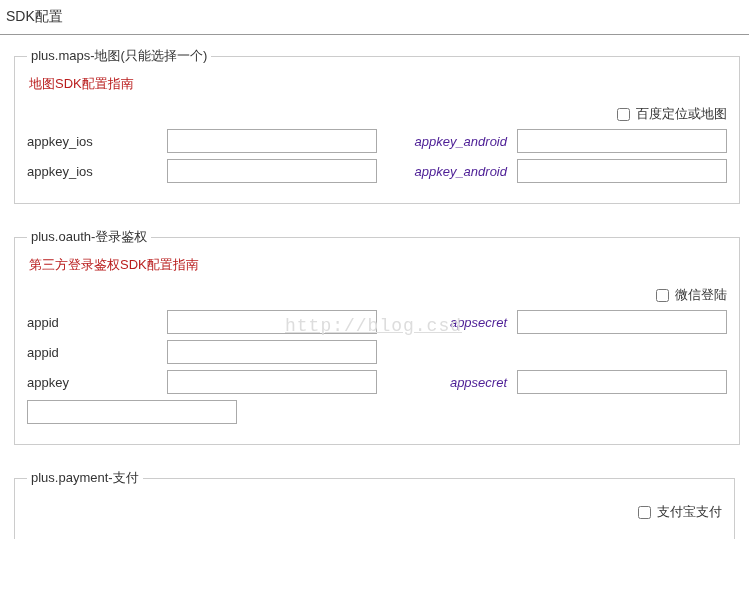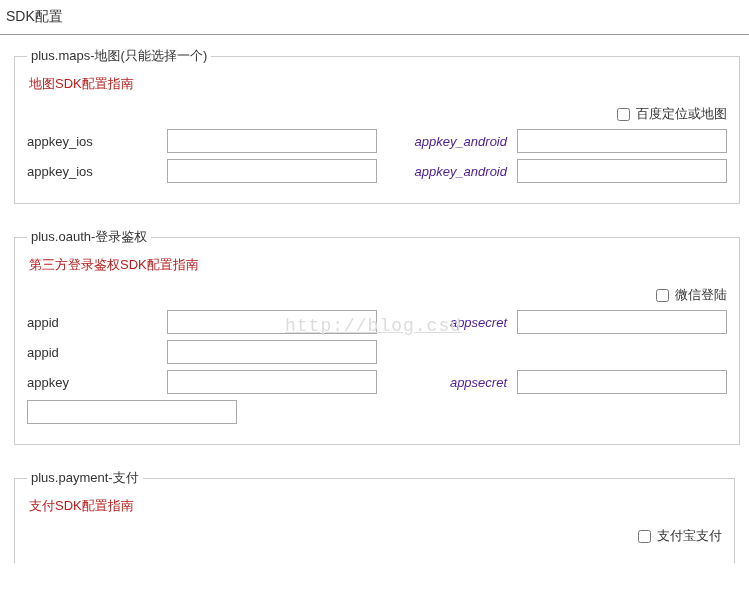--- a/index.html
+++ b/index.html
@@ -151,21 +151,20 @@
       <span class="field-label2">appsecret</span>
       <input class="field-input" type="text" value="" style="">
     </div>
     <div class="field-row">
       <input class="field-input" type="text" value="" style="">
     </div>
   </fieldset>
 
   <fieldset style="border-bottom:none; margin-bottom:0;">
     <legend>plus.payment-支付</legend>
-    <a class="link">支付SDK配置指南</a>
 
     <div class="checkbox-row">
       <input type="checkbox" style="">
       <span>支付宝支付</span>
     </div>
 
     
   </fieldset>
 
 </div>

